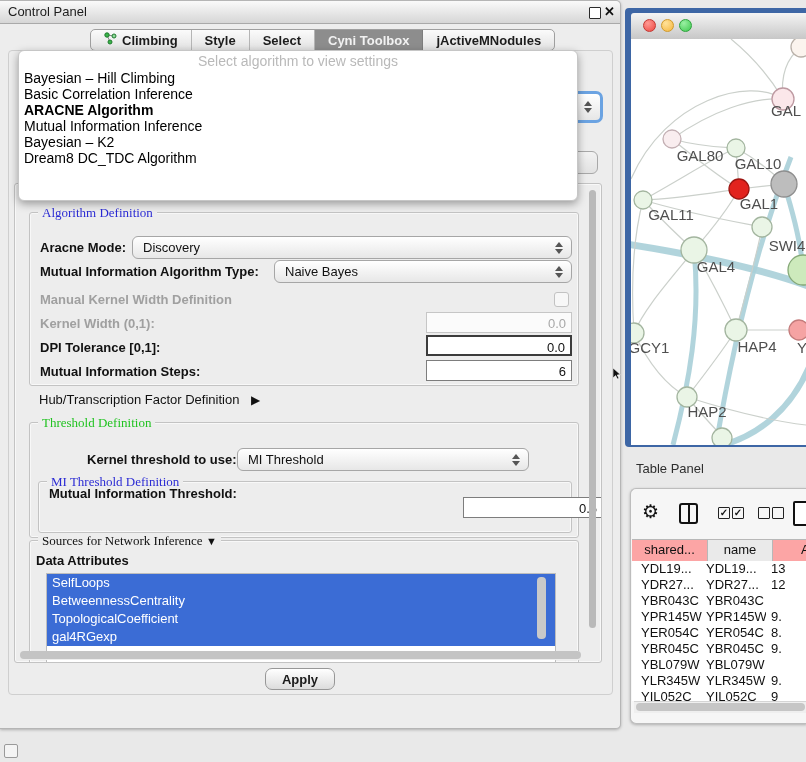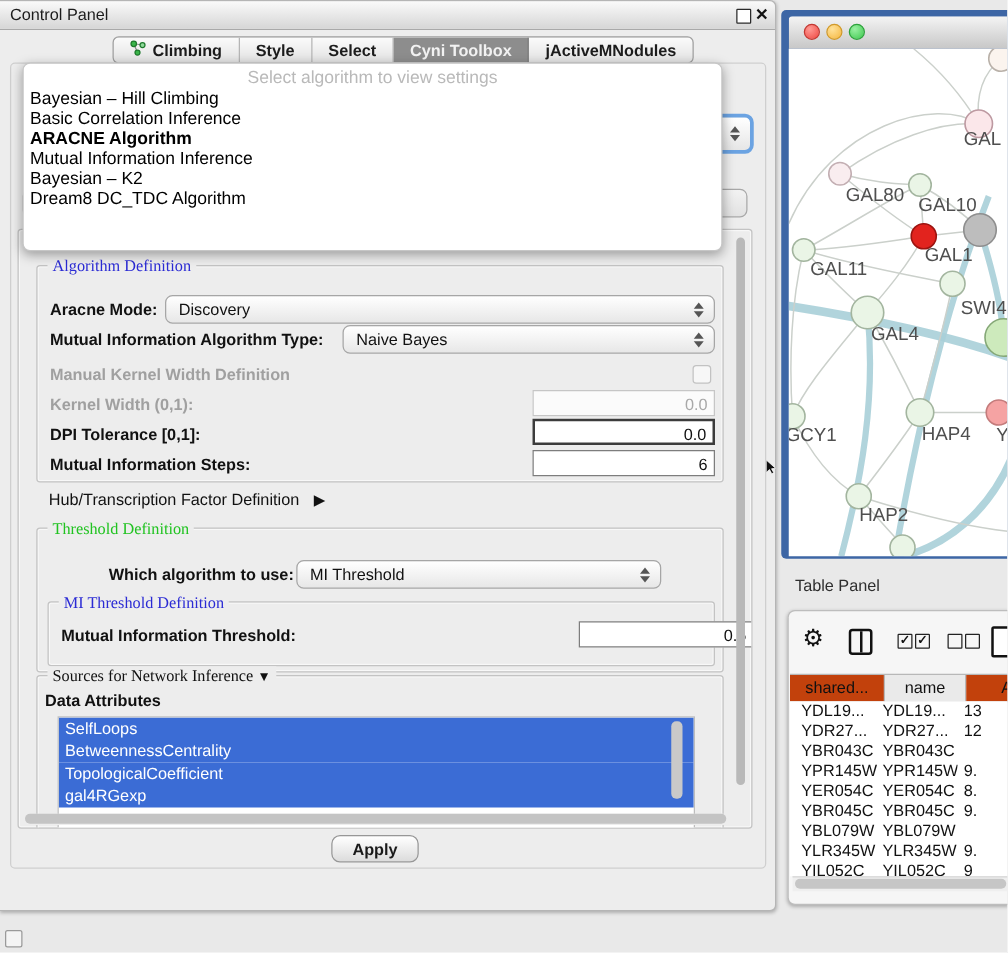--- a/index.html
+++ b/index.html
@@ -105,21 +105,21 @@
   .gear{left:11px;top:12px;font-size:19px;color:#111;line-height:22px;}
   .split-icon{left:48px;top:14px;width:15px;height:17px;border:2px solid #111;border-radius:3px;}
   .split-icon:before{content:"";position:absolute;left:6.5px;top:0;bottom:0;width:2px;background:#111;}
   .cbx{position:absolute;width:10px;height:10px;border:1.5px solid #222;border-radius:1px;
        font-size:10px;line-height:10px;text-align:center;font-weight:bold;color:#111;}
   .doc-icon{left:162px;top:12px;width:16px;height:21px;border:2px solid #111;border-radius:2px;background:#fff;}
   .thead{position:absolute;left:1px;top:50px;right:0;height:21px;display:flex;border-top:1px solid #b8b8b8;
          border-bottom:1px solid #b8b8b8;font-size:13px;}
   .th{border-right:1px solid #b8b8b8;background:#eaeaea;text-align:center;line-height:20px;
       box-sizing:border-box;overflow:hidden;white-space:nowrap;}
-  .th.sel{background:#c2410c;}
+  .th.sel{background:#fca5a5;}
   .tbody{position:absolute;left:1px;top:72px;right:0;height:140px;background:#fff;overflow:hidden;}
   .trow{display:flex;height:16px;line-height:16px;font-size:13px;}
   .tcell{overflow:hidden;white-space:nowrap;box-sizing:border-box;}
   .t-hscroll{position:absolute;left:3px;right:0;top:212px;height:11px;background:#efefef;border-top:1px solid #d5d5d5;}
   .t-hscroll .thumb{position:absolute;left:2px;right:2px;top:1px;height:8px;background:#c6c6c6;border-radius:4px;}
 
   .mini-icon{left:4px;top:744px;width:12px;height:12px;border:1px solid #9a9a9a;background:#f4f4f4;border-radius:2px;}
   .cursor-svg{left:613px;top:368px;z-index:40;}
 </style>
 </head>
@@ -210,29 +210,29 @@
       </div>
 
       <span style="position:absolute;left:24px;top:208px;">
         <span>Hub/Transcription Factor Definition</span>
         <span style="font-size:12px;padding-left:8px;">▶</span>
       </span>
 
       <div class="gbox" style="position:absolute;left:14px;top:238px;width:548px;height:114px;">
         <span class="legend green">Threshold Definition</span>
 
-        <span class="bold-label" style="position:absolute;left:57px;top:29px;">Which algorithm to use:</span>
+        <span class="bold-label" style="position:absolute;left:57px;top:29px;">Kernel threshold to use:</span>
         <div class="combo" style="left:207px;top:25px;width:292px;">
           <span>MI Threshold</span>
           <span class="stepper"></span>
         </div>
 
         <div class="gbox" style="position:absolute;left:8px;top:58px;width:532px;height:50px;">
           <span class="legend blue" style="background:#ededed;">MI Threshold Definition</span>
-          <span class="bold-label" style="position:absolute;left:10px;top:19px;">Mutual Information Threshold:</span>
+          <span class="bold-label" style="position:absolute;left:10px;top:4px;">Mutual Information Threshold:</span>
           <div class="field plain" style="left:384px;top:15px;width:140px;margin-left:40px;">0.5</div>
         </div>
       </div>
 
       <div class="gbox" style="position:absolute;left:14px;top:356px;width:548px;height:150px;">
         <span class="legend">
           <span>Sources for Network Inference</span>
           <span style="font-size:11px;">▼</span>
         </span>
         <span class="bold-label" style="position:absolute;left:6px;top:12px;">Data Attributes</span>

